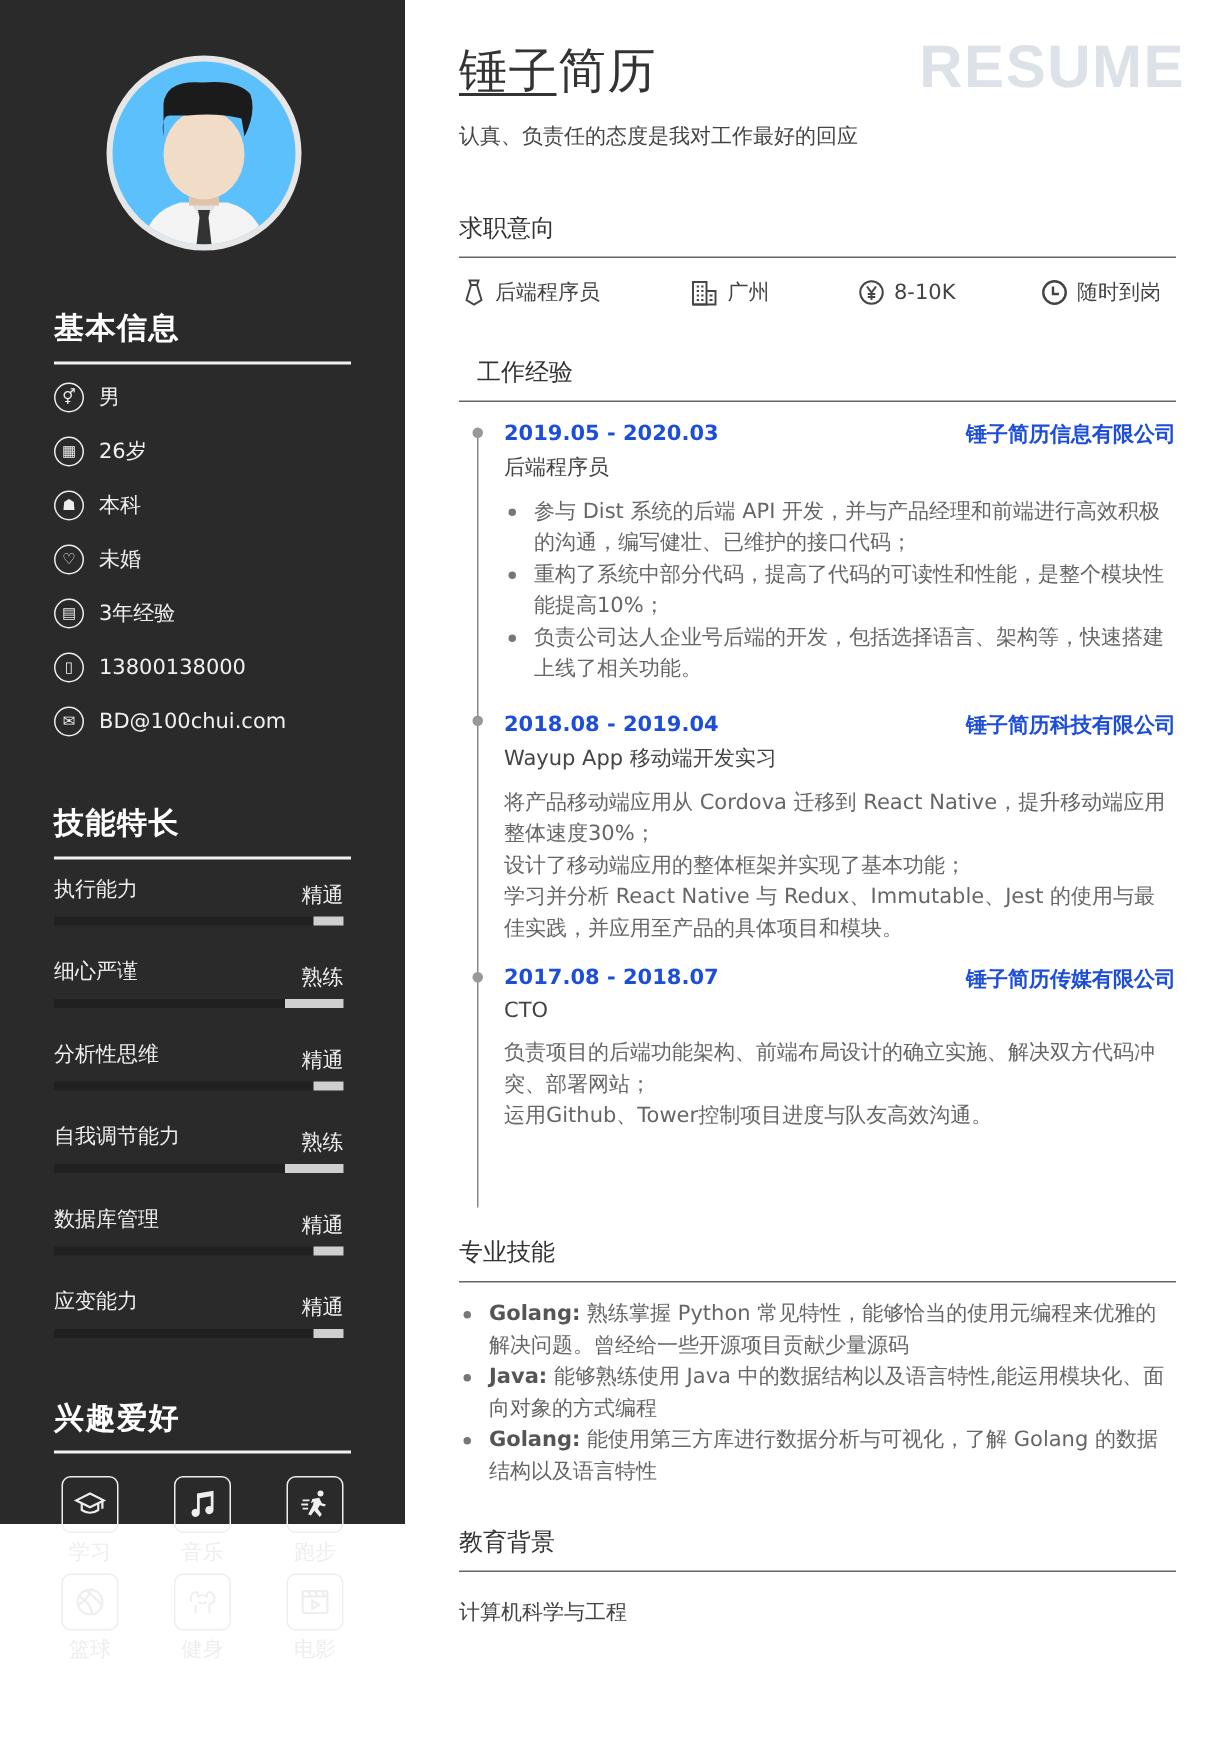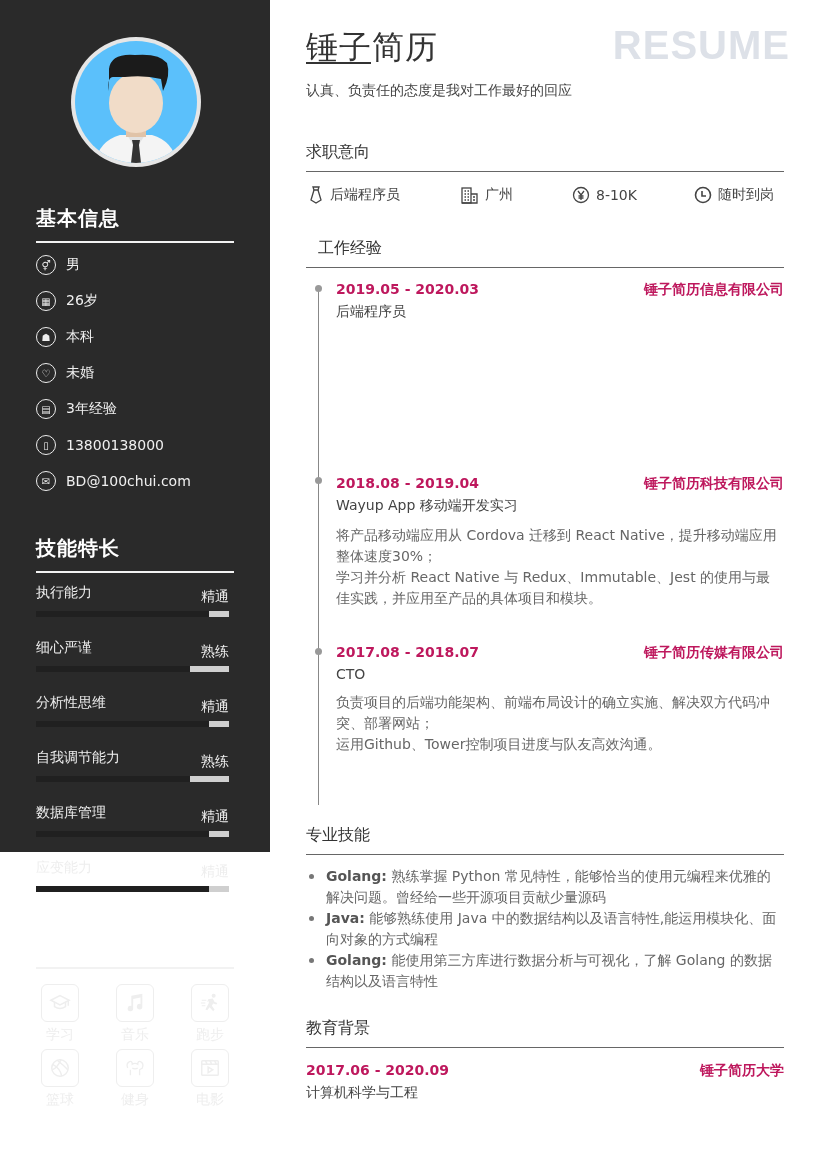--- a/index.html
+++ b/index.html
@@ -1,20 +1,20 @@
 <!DOCTYPE html>
 <html><head>
 <meta charset="utf-8">
 <style>
   * { margin:0; padding:0; box-sizing:border-box; }
   html, body { width:820px; height:1160px; background:#fff; overflow:hidden; }
   body { font-family: "DejaVu Sans", "Liberation Sans", sans-serif; color:#555; position:relative; }
 
   
-  .sidebar { position:absolute; left:0; top:0; width:270px; height:852px; background:#2a2a2a; color:#eee; }
+  .sidebar { position:absolute; left:0; top:0; width:270px; height:1016px; background:#2a2a2a; color:#eee; }
   .avatar { position:absolute; left:71px; top:37px; width:130px; height:130px; border-radius:50%; background:#e6e6e6; padding:4px; }
   .avatar-inner { width:122px; height:122px; border-radius:50%; background:#5bc0fb; overflow:hidden; position:relative; }
   .side-title { position:absolute; left:36px; font-size:20px; font-weight:bold; color:#fff; letter-spacing:1px; }
   .side-rule { position:absolute; left:36px; width:198px; height:2px; background:#f2f2f2; }
   .info-item { position:absolute; left:36px; display:flex; align-items:center; height:22px; font-size:14px; color:#f0f0f0; }
   .info-icon { width:20px; height:20px; border:1.5px solid #eee; border-radius:50%; display:flex; align-items:center; justify-content:center; margin-right:10px; font-size:10px; color:#eee; }
   .skill { position:absolute; left:36px; width:193px; }
   .skill-row { display:flex; justify-content:space-between; font-size:14px; color:#eee; }
   .skill-row .lvl { margin-top:4px; }
   .skill-track { margin-top:5px; height:6px; background:#202020; position:relative; }
@@ -26,21 +26,21 @@
   .name-underline { position:absolute; left:306px; top:62px; width:65px; height:2px; background:#333; }
   .resume-word { position:absolute; right:30px; top:23px; font-family:"Liberation Sans", sans-serif; font-weight:bold; font-size:40px; color:#dde1e8; letter-spacing:1px; }
   .motto { position:absolute; left:306px; top:82px; font-size:14px; color:#444; }
   .sec-title { position:absolute; left:306px; font-size:16px; font-weight:normal; color:#333; }
   .sec-rule { position:absolute; left:306px; width:478px; height:1px; background:#666; }
   .intent { position:absolute; top:186px; display:flex; align-items:center; font-size:14px; color:#444; }
   .intent svg { margin-right:6px; }
   .tl-line { position:absolute; left:318px; width:1px; background:#888; }
   .tl-dot { position:absolute; left:315px; width:7px; height:7px; border-radius:50%; background:#999; }
   .job { position:absolute; left:336px; width:448px; }
-  .job-head { display:flex; justify-content:space-between; font-size:14px; font-weight:bold; color:#be185d;gap:37px; }
+  .job-head { display:flex; justify-content:space-between; font-size:14px; font-weight:bold; color:#1d4ed8;gap:37px; }
   .job-role { font-size:14px; color:#444; margin-top:4px; }
   .job-desc { font-size:14px; color:#666; line-height:21px; margin-top:10px; }
   ul.bul { list-style:none; }
   ul.bul li { position:relative; padding-left:20px; font-size:14px; color:#666; line-height:21px; }
   ul.bul li::before { content:""; position:absolute; left:3px; top:8px; width:5px; height:5px; border-radius:50%; background:#777; }
   ul.bul li b { color:#555; }
   .edu { position:absolute; left:306px; top:1062px; width:478px; }
 </style>
 </head>
 <body>
@@ -256,30 +256,36 @@
 <div class="tl-dot" style="top:285px;"></div>
 <div class="tl-dot" style="top:477px;"></div>
 <div class="tl-dot" style="top:648px;"></div>
 
 <div class="job" style="top:281px;">
   <div class="job-head">
     <span>2019.05 - 2020.03</span>
     <span>锤子简历信息有限公司</span>
   </div>
   <div class="job-role">后端程序员</div>
+  <ul class="bul" style="margin-top:10px;">
+    <li>参与 Dist 系统的后端 API 开发，并与产品经理和前端进行高效积极的沟通，编写健壮、已维护的接口代码；</li>
+    <li>重构了系统中部分代码，提高了代码的可读性和性能，是整个模块性能提高10%；</li>
+    <li>负责公司达人企业号后端的开发，包括选择语言、架构等，快速搭建上线了相关功能。</li>
+  </ul>
 </div>
 
 <div class="job" style="top:475px;">
   <div class="job-head">
     <span>2018.08 - 2019.04</span>
     <span>锤子简历科技有限公司</span>
   </div>
   <div class="job-role">Wayup App 移动端开发实习</div>
   <div class="job-desc">
     <div>将产品移动端应用从 Cordova 迁移到 React Native，提升移动端应用整体速度30%；</div>
+    <div>设计了移动端应用的整体框架并实现了基本功能；</div>
     <div>学习并分析 React Native 与 Redux、Immutable、Jest 的使用与最佳实践，并应用至产品的具体项目和模块。</div>
   </div>
 </div>
 
 <div class="job" style="top:644px;">
   <div class="job-head">
     <span>2017.08 - 2018.07</span>
     <span>锤子简历传媒有限公司</span>
   </div>
   <div class="job-role">CTO</div>
@@ -293,18 +299,14 @@
 <div class="sec-rule" style="top:854px;"></div>
 <ul class="bul" style="position:absolute; left:306px; top:866px; width:478px;">
   <li><b>Golang:</b><span> 熟练掌握 Python 常见特性，能够恰当的使用元编程来优雅的解决问题。曾经给一些开源项目贡献少量源码</span></li>
   <li><b>Java:</b><span> 能够熟练使用 Java 中的数据结构以及语言特性,能运用模块化、面向对象的方式编程</span></li>
   <li><b>Golang:</b><span> 能使用第三方库进行数据分析与可视化，了解 Golang 的数据结构以及语言特性</span></li>
 </ul>
 
 <div class="sec-title" style="top:1018px;">教育背景</div>
 <div class="sec-rule" style="top:1047px;"></div>
 <div class="edu">
-  <div class="job-head">
-    <span>2017.06 - 2020.09</span>
-    <span>锤子简历大学</span>
-  </div>
   <div class="job-role">计算机科学与工程</div>
 </div>
 
 </body></html>

